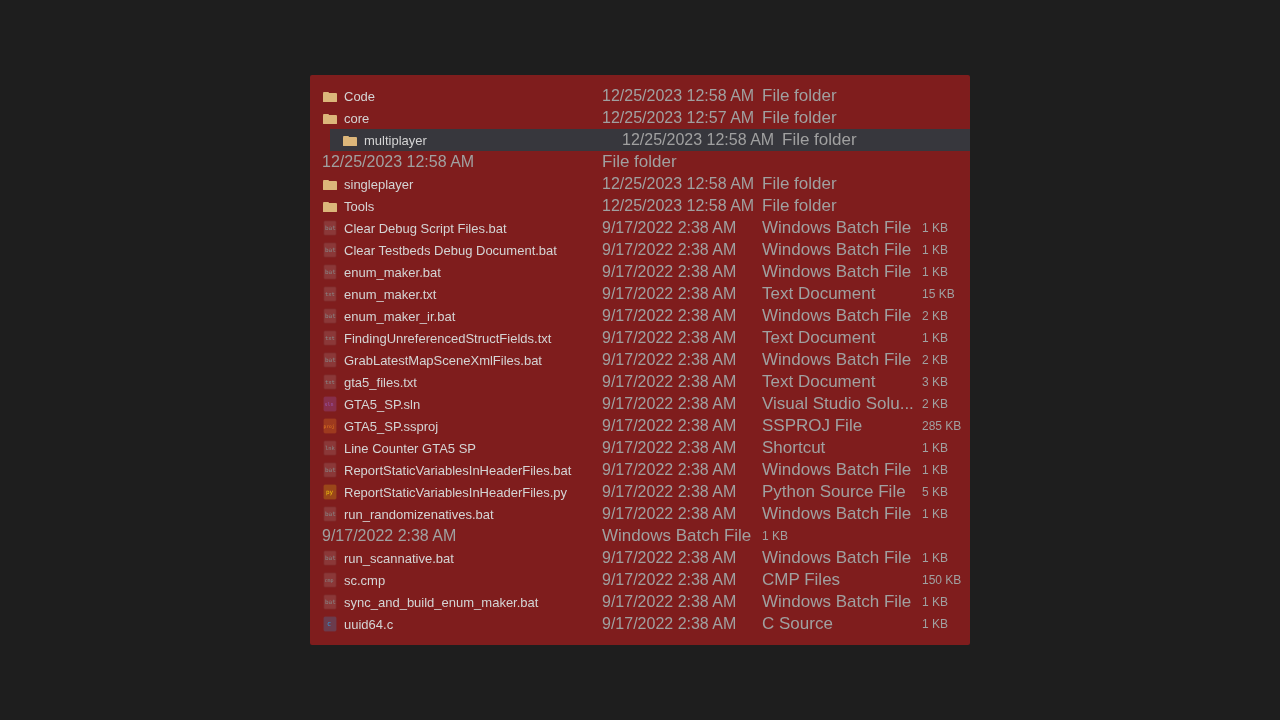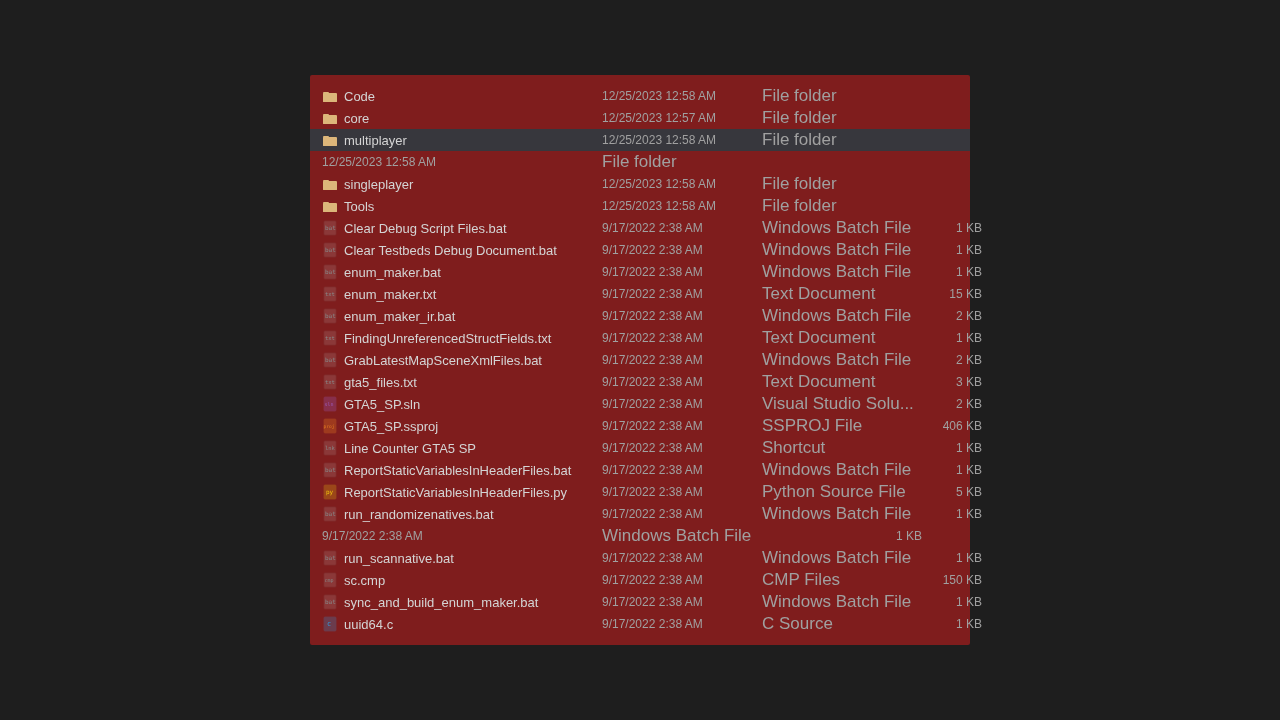--- a/index.html
+++ b/index.html
@@ -23,50 +23,51 @@
     .file-row {
       display: grid;
       grid-template-columns: 280px 160px 160px 60px;
       align-items: center;
       height: 22px;
       padding: 0 12px;
       cursor: default;
     }
     .file-row.selected {
       background-color: #37373d;
+      margin-left: 20px;
     }
     .file-name {
       display: flex;
       align-items: center;
       gap: 6px;
       white-space: nowrap;
       overflow: hidden;
       text-overflow: ellipsis;
     }
     .file-icon {
       width: 16px;
       height: 16px;
       flex-shrink: 0;
       display: inline-flex;
       align-items: center;
       justify-content: center;
       font-size: 12px;
     }
     .date-modified {
       color: #a0a0a0;
-      font-size: 12px;
+      font-size: 16px;
     }
     .file-type {
       color: #a0a0a0;
       font-size: 17px;
     }
     .file-size {
       color: #a0a0a0;
       font-size: 12px;
-      text-align: right;
+      text-align: left;
     }
   </style>
 </head>
 <body>
 
 <div class="file-explorer">
 <div class="file-row">
       <div class="file-name">
         <span class="file-icon">
           <svg width="16" height="16" viewBox="0 0 16 16" fill="none">
@@ -277,21 +278,21 @@
         <span class="file-icon">
           <svg width="16" height="16" viewBox="0 0 16 16" fill="none">
         <rect x="2" y="1" width="12" height="14" rx="1" fill="#e67e22" opacity="0.3" stroke="#e67e22" stroke-width="0.8"></rect>
         <text x="1.5" y="10" font-size="4.5" fill="#e67e22" font-family="monospace">proj</text>
       </svg>
         </span>
         <span>GTA5_SP.ssproj</span>
       </div>
       <div class="date-modified">9/17/2022 2:38 AM</div>
       <div class="file-type">SSPROJ File</div>
-      <div class="file-size">406 KB</div>
+      <div class="file-size">285 KB</div>
     </div>
     <div class="file-row">
       <div class="file-name">
         <span class="file-icon">
           <svg width="16" height="16" viewBox="0 0 16 16" fill="none">
         <rect x="2" y="1" width="12" height="14" rx="1" fill="#d4d4d4" opacity="0.15" stroke="#888" stroke-width="0.8"></rect>
         <text x="3" y="10" font-size="5.5" fill="#888" font-family="monospace">lnk</text>
       </svg>
         </span>
         <span>Line Counter GTA5 SP</span>

